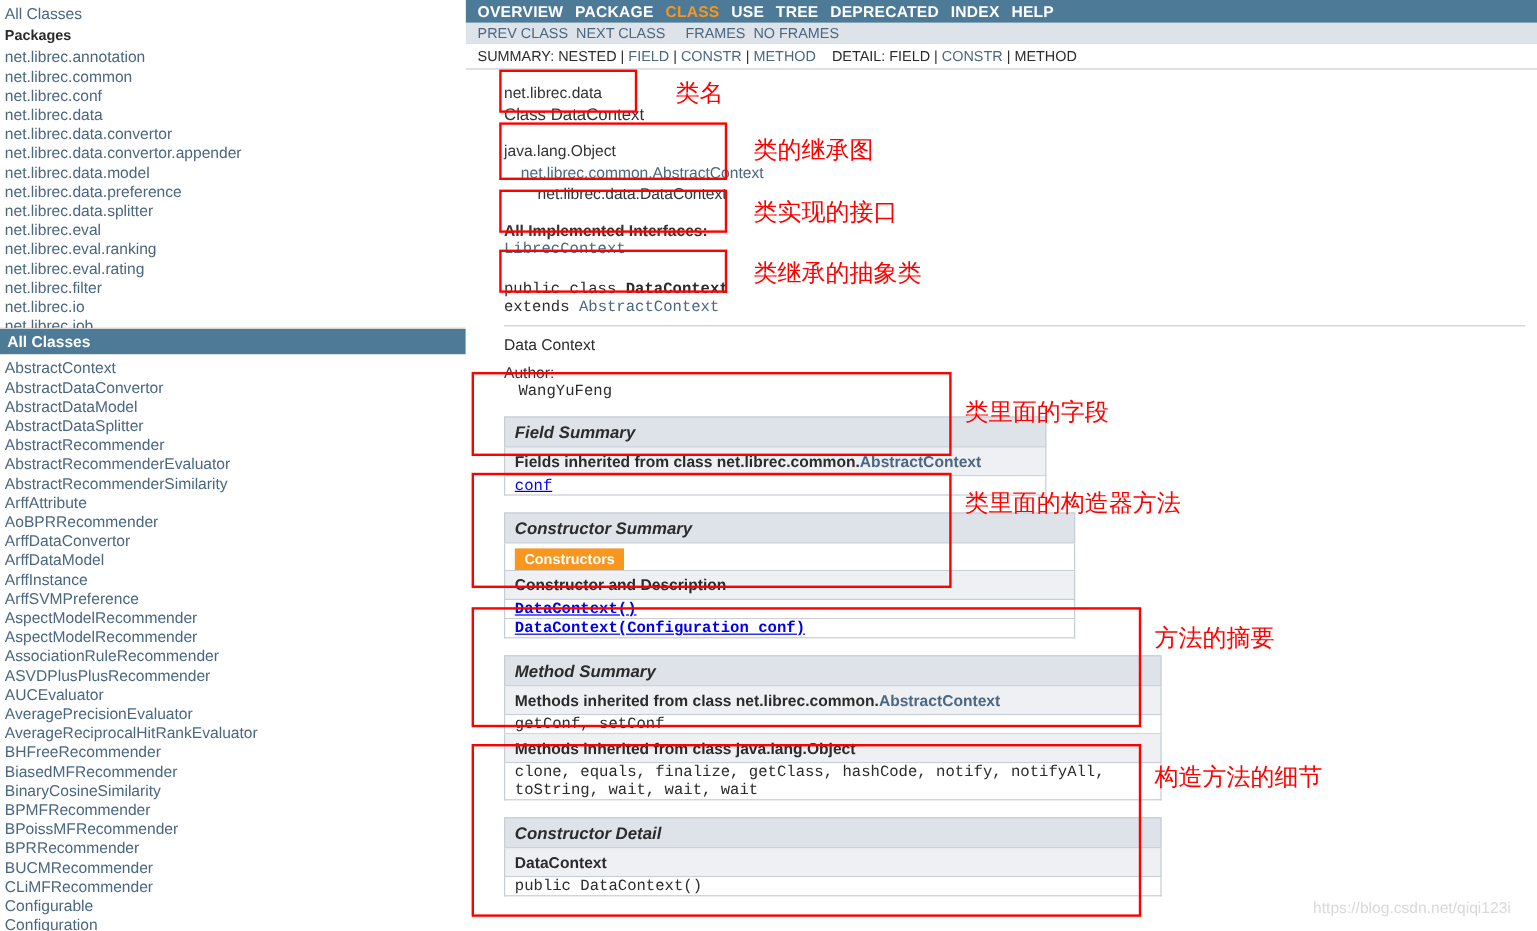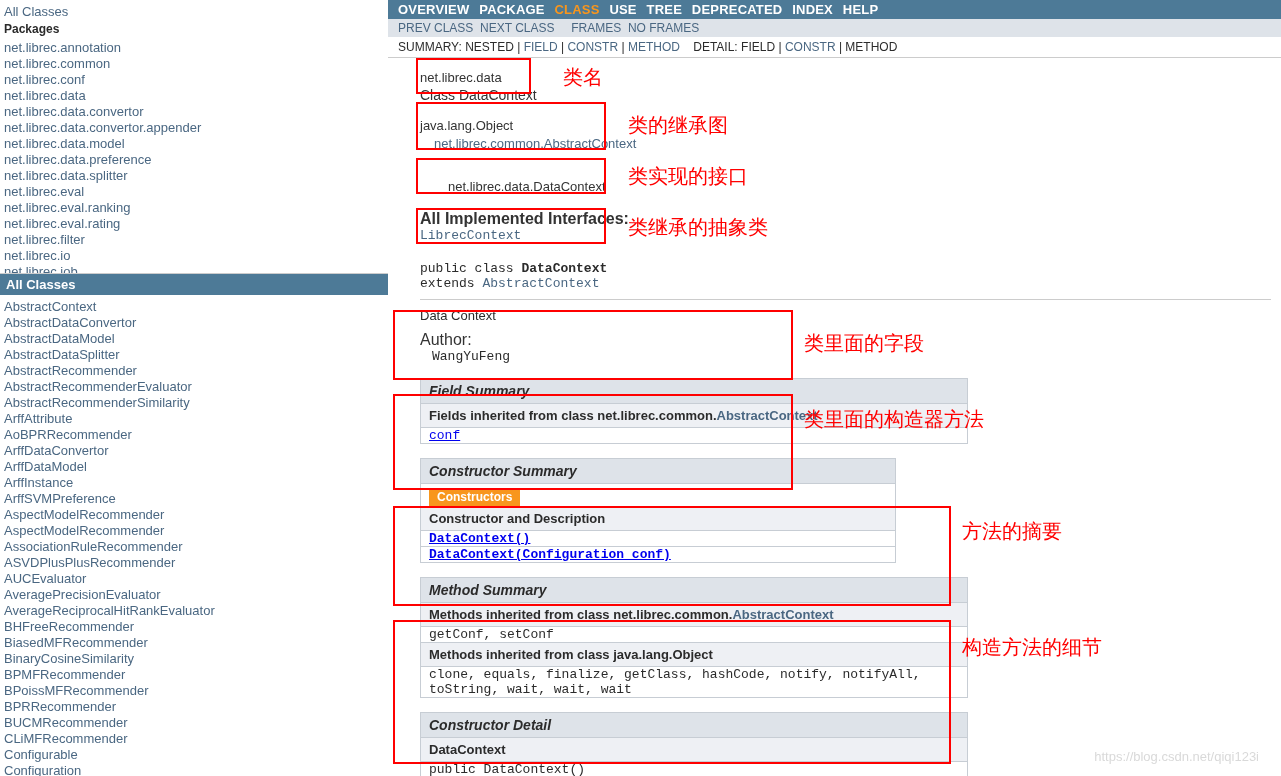--- a/index.html
+++ b/index.html
@@ -38,21 +38,21 @@
   .mono { font-family: "Courier New", monospace; font-size:13px; }
   .mono a { color:#4a6782; text-decoration:none; }
   .bold { font-weight:bold; }
   .section-title { background:#dee3e9; padding:4px 8px; font-size:14px; font-style:italic; font-weight:bold; color:#2b2b2b; border:1px solid #c7cdd4; }
   .sub-row { background:#eef0f4; padding:4px 8px; font-size:13px; color:#2b2b2b; border:1px solid #c7cdd4; border-top:none; }
   .sub-row .alink { color:#4a6782; font-weight:bold; text-decoration:none; }
   .mono-row { background:#fff; padding:0 8px; font-family:"Courier New",monospace; font-size:13px; border:1px solid #c7cdd4; border-top:none; }
   .tab-orange { background:#f8961d; color:#fff; font-size:12px; font-weight:bold; padding:2px 8px; display:inline-block; }
   .white-row { background:#fff; padding:4px 8px; font-size:13px; color:#2b2b2b; font-weight:bold; border:1px solid #c7cdd4; border-top:none; }
   .block { display:block; }
-  .dim-label { color:#333; font-size:16px; }
+  .dim-label { color:#333; font-size:13px; }
   .para-block { margin-left:0; margin-top:6px; }
   .italic { }
   .watermark { position:absolute; right:22px; bottom:12px; color:#d9d9d9; font-size:13px; font-family:Arial; }
   
 </style>
 </head>
 <body>
 
 <div class="left-col">
   <div class="top-frame">
@@ -170,41 +170,41 @@
     <div class="anno" style="left:574px; top:576px;">构造方法的细节</div>
 
     <div style="padding-top:2px;">
       <div class="pkg-name">net.librec.data</div>
       <div class="class-title">Class DataContext</div>
     </div>
 
     <div class="inherit" style="margin-top:14px;">
       <span class="block">java.lang.Object</span>
       <span class="block" style="padding-left:14px;"><a href="#">net.librec.common.AbstractContext</a></span>
-      <span class="block" style="padding-left:28px;margin-top:25px;">net.librec.data.DataContext</span>
+      <span class="block" style="padding-left:28px;">net.librec.data.DataContext</span>
     </div>
 
     <div style="margin-top:14px;">
       <div class="bold dim-label">All Implemented Interfaces:</div>
       <div class="mono"><a href="#">LibrecContext</a></div>
     </div>
 
     <div class="mono" style="margin-top:18px;">
       <span>public class </span><span class="bold">DataContext</span><br>
       <span>extends </span><a href="#">AbstractContext</a>
     </div>
 
     <hr style="margin:8px 0; border:none; border-top:1px solid #ccc;">
     <div class="para-block">Data Context</div>
     <div class="para-block" style="margin-top:8px;">
       <div class="dim-label">Author:</div>
       <div class="mono" style="padding-left:12px;">WangYuFeng</div>
     </div>
 
-    <div style="margin-top:14px; width:548px;">
+    <div style="margin-top:14px; width:452px;">
       <div class="section-title">Field Summary</div>
       <div class="sub-row">
         <span class="bold">Fields inherited from class net.librec.common.</span><a href="#" class="alink">AbstractContext</a>
       </div>
       <div class="mono-row"><a href="#">conf</a></div>
     </div>
 
     <div style="margin-top:14px; width:476px;">
       <div class="section-title">Constructor Summary</div>
       <div style="border:1px solid #c7cdd4; border-top:none; padding:4px 8px 0 8px; background:#fff;">

